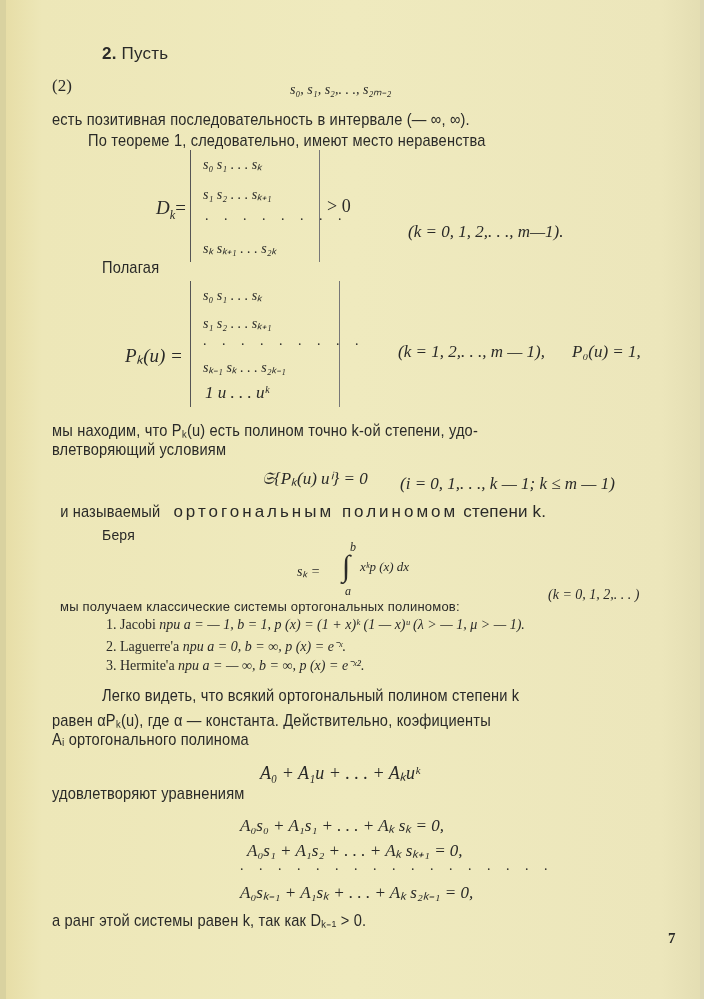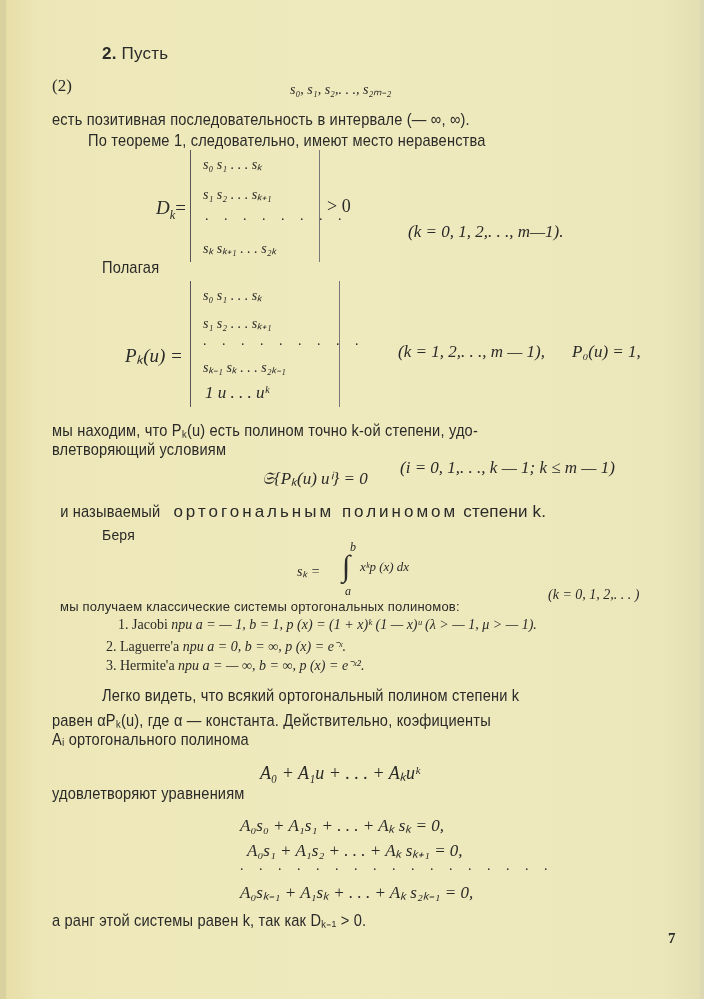--- a/index.html
+++ b/index.html
@@ -67,40 +67,40 @@
   <div class="abs math it small" style="left:12px; top:76px;">sₖ₋₁ sₖ . . . s₂ₖ₋₁</div>
   <div class="abs math it" style="left:14px; top:102px;">1    u . . . uᵏ</div>
 </div>
 <div class="abs math it" style="left:398px; top:342px;">(k = 1, 2,. . ., m — 1),</div>
 <div class="abs math it" style="left:572px; top:342px;">P₀(u) = 1,</div>
 
 <div class="abs txt narrow" style="left:52px; top:418px;">мы находим, что Pₖ(u) есть полином точно k-ой степени, удо-</div>
 <div class="abs txt narrow" style="left:52px; top:440px;">влетворяющий условиям</div>
 
 <div class="abs math it" style="left:262px; top:466px;">𝔖{Pₖ(u) uⁱ} = 0</div>
-<div class="abs math it" style="left:400px; top:458px;">(i = 0, 1,. . ., k — 1; k ≤ m — 1)</div>
+<div class="abs math it" style="left:400px; top:474px;">(i = 0, 1,. . ., k — 1; k ≤ m — 1)</div>
 
 <div class="abs txt" style="left:52px; top:502px;">
   <span class="narrow" style="display:inline-block;">и называемый</span>
   <span class="spaced">ортогональным полиномом</span>
   <span>степени k.</span>
 </div>
 
 <div class="abs txt" style="left:102px; top:527px; font-size:14px;">Беря</div>
 
 <div class="abs math it small" style="left:297px; top:561px;">sₖ =</div>
 <div class="abs math it" style="left:350px; top:540px; font-size:12px;">b</div>
 <div class="abs math" style="left:342px; top:549px; font-size:30px; font-style:italic;">∫</div>
 <div class="abs math it" style="left:345px; top:584px; font-size:12px;">a</div>
 <div class="abs math it" style="left:360px; top:559px; font-size:13px;">xᵏp (x) dx</div>
 <div class="abs math it small" style="left:548px; top:587px;">(k = 0, 1, 2,. . . )</div>
 
 <div class="abs txt" style="left:60px; top:599px; font-size:13px;">мы получаем классические системы ортогональных полиномов:</div>
 
-<div class="abs math small" style="left:106px; top:617px;margin-left:12px;">
+<div class="abs math small" style="left:106px; top:617px;">
   <span>1.</span> <span>Jacobi</span> <span class="it">при a = — 1, b = 1, p (x) = (1 + x)ᵏ (1 — x)ᵘ (λ &gt; — 1, μ &gt; — 1).</span>
 </div>
 <div class="abs math small" style="left:106px; top:636px;">
   <span>2.</span> <span>Laguerre'а</span> <span class="it">при a = 0, b = ∞, p (x) = e⁻ˣ.</span>
 </div>
 <div class="abs math small" style="left:106px; top:655px;">
   <span>3.</span> <span>Hermite'а</span> <span class="it">при a = — ∞, b = ∞, p (x) = e⁻ˣ².</span>
 </div>
 
 <div class="abs txt narrow" style="left:102px; top:686px;">Легко видеть, что всякий ортогональный полином степени k</div>

